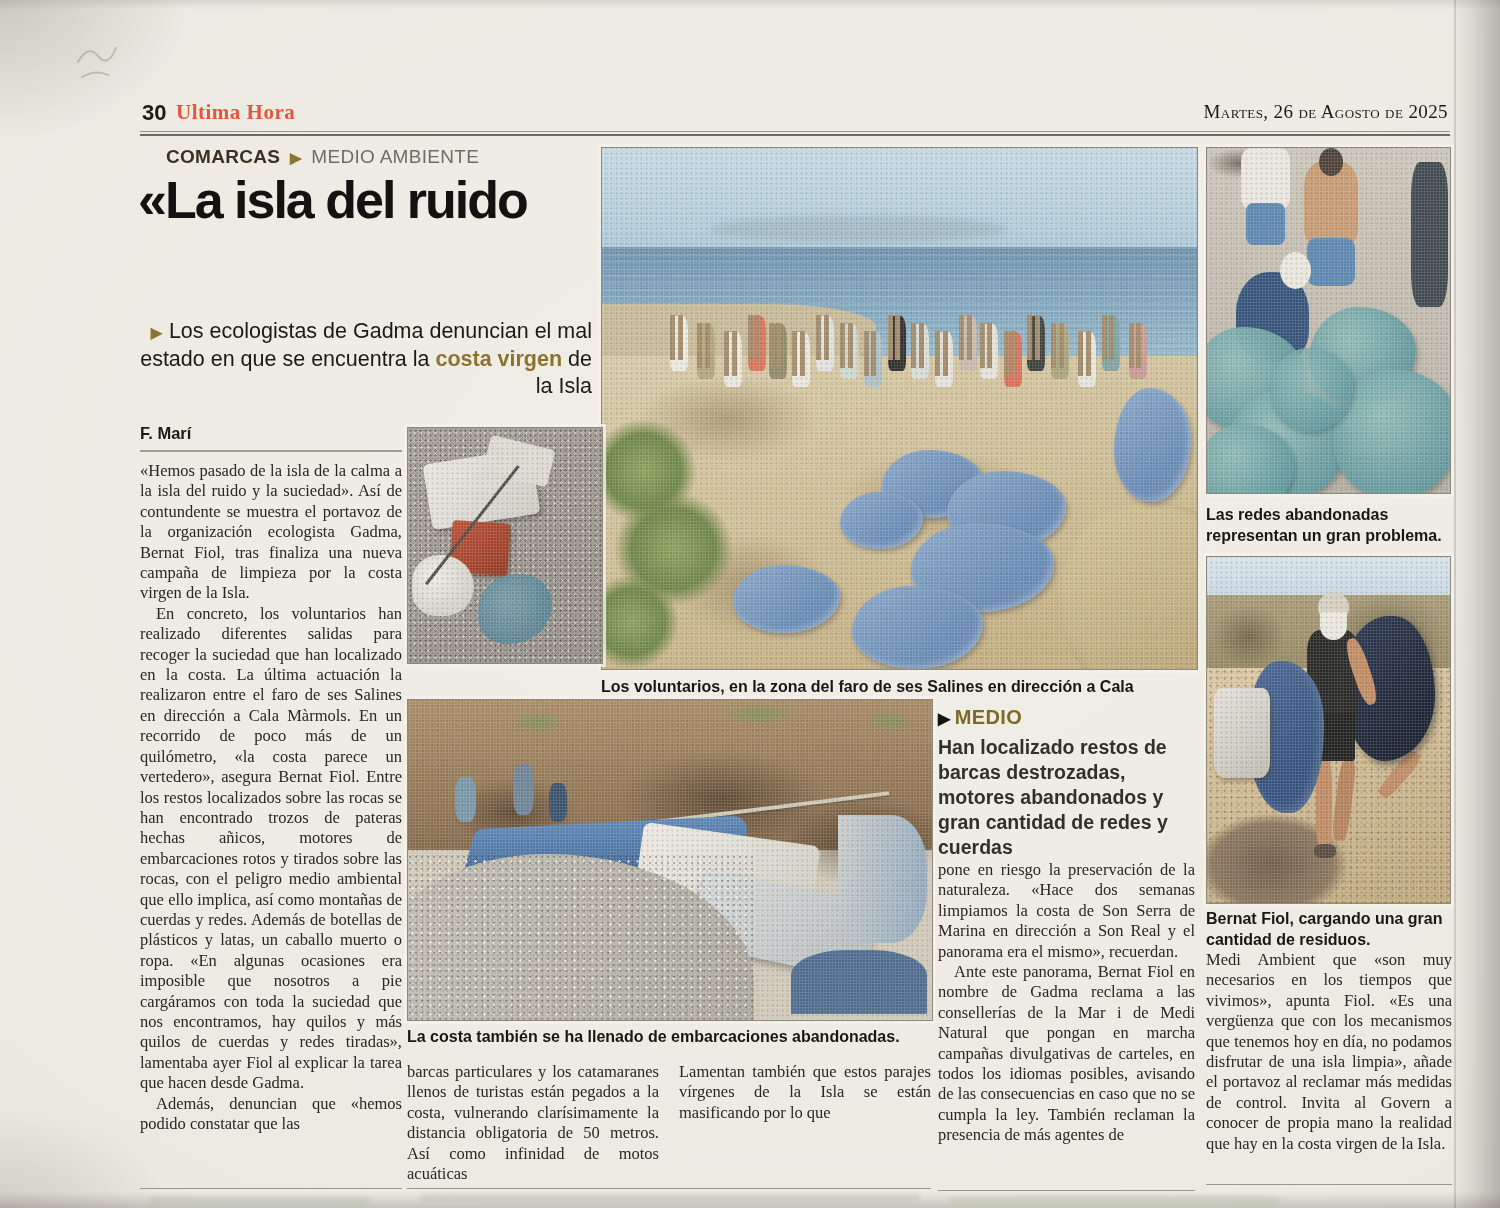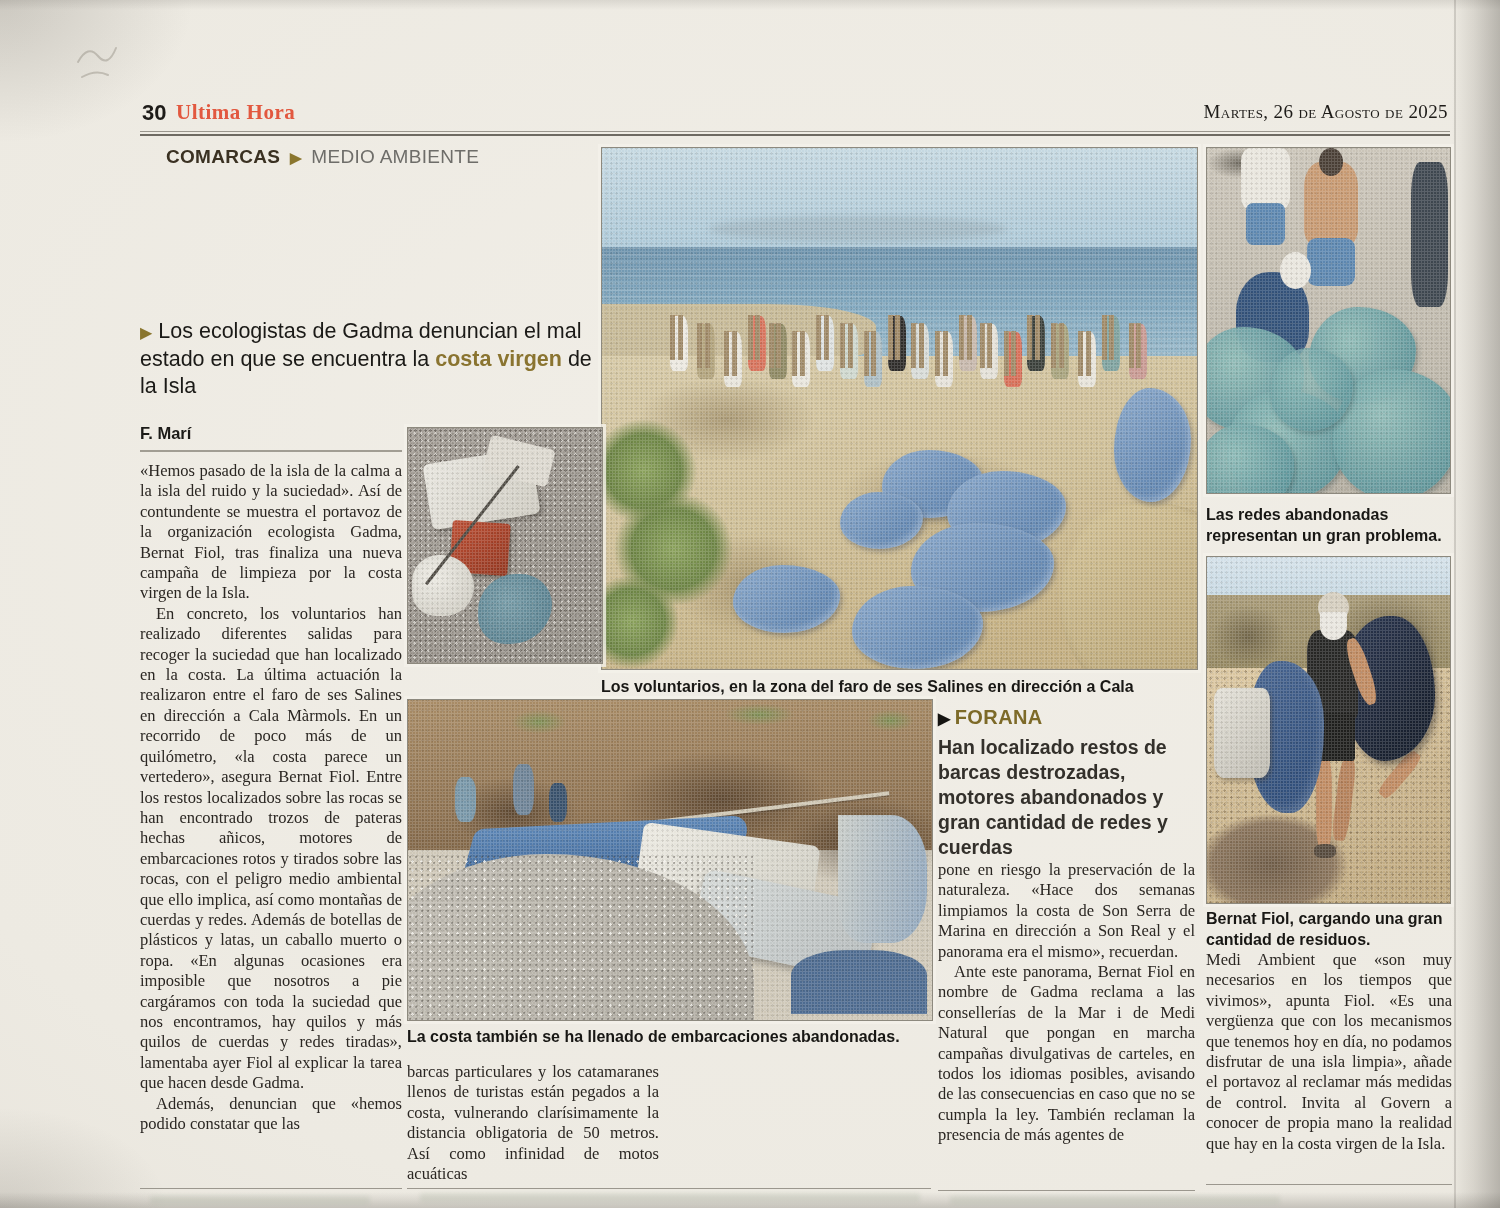--- a/index.html
+++ b/index.html
@@ -26,21 +26,21 @@
   .hdr-date{position:absolute;right:2px;top:1px;font-family:"Liberation Serif",serif;font-variant:small-caps;font-size:19px;color:#1d1b18;letter-spacing:.4px;}
   .rule-a{position:absolute;left:140px;right:50px;top:131px;border-top:1px solid #9a968d;}
   .rule-b{position:absolute;left:140px;right:50px;top:134px;border-top:2px solid #6e6a62;}
   
   .kicker{position:absolute;left:142px;top:146px;font-size:19px;font-weight:bold;letter-spacing:.3px;margin-left:24px;}
   .kicker .sec{color:#3a3122;}
   .kicker .arr{color:#8a762e;font-size:15px;padding:0 4px;}
   .kicker .topic{color:#6e6d69;font-weight:normal;}
   .headline{position:absolute;left:138px;top:170px;width:470px;font-size:52px;line-height:61px;font-weight:bold;letter-spacing:-2px;color:#131210;}
   .headline span{display:block;}
-  .standfirst{position:absolute;left:140px;top:318px;width:452px;font-size:21.5px;line-height:27px;color:#1b1a17;}
+  .standfirst{position:absolute;left:140px;top:318px;width:452px;font-size:21.5px;line-height:27px;color:#1b1a17;text-align:right;}
   .standfirst .arr{color:#8a762e;font-size:16px;padding-right:6px;}
   .standfirst b{color:#8a7430;}
   .byline{position:absolute;left:140px;top:424px;font-size:16.5px;font-weight:bold;color:#1b1a17;}
   .byline-rule{position:absolute;left:140px;top:450px;width:262px;border-top:2px solid #a19d93;}
   
   .col{position:absolute;font-family:"Liberation Serif",serif;font-size:16.5px;line-height:20.4px;text-align:justify;color:#2a2622;overflow:hidden;}
   .col p{margin:0;}
   .col p + p{text-indent:16px;}
   .col1{left:140px;top:461px;width:262px;height:700px;}
   .col2{left:407px;top:1062px;width:252px;height:128px;}
@@ -163,53 +163,55 @@
   </div>
   <div class="rule-a"></div>
   <div class="rule-b"></div>
 
   <div class="kicker">
     <span class="sec">COMARCAS</span>
     <span class="arr">▶</span>
     <span class="topic">MEDIO AMBIENTE</span>
   </div>
   <h1 class="headline" style="margin:0;">
+    <span>«La isla del ruido</span>
   </h1>
   <div class="standfirst">
     <span class="arr">▶</span><span>Los ecologistas de Gadma denuncian el mal estado en que se encuentra la </span><b>costa virgen</b><span> de la Isla</span>
   </div>
   <div class="byline">F. Marí</div>
   <div class="byline-rule"></div>
 
   <div class="col col1">
       <p>«Hemos pasado de la isla de la calma a la isla del ruido y la suciedad». Así de contundente se muestra el portavoz de la organización ecologista Gadma, Bernat Fiol, tras finaliza una nueva campaña de limpieza por la costa virgen de la Isla.</p>
       <p>En concreto, los voluntarios han realizado diferentes salidas para recoger la suciedad que han localizado en la costa. La última actuación la realizaron entre el faro de ses Salines en dirección a Cala Màrmols. En un recorrido de poco más de un quilómetro, «la costa parece un vertedero», asegura Bernat Fiol. Entre los restos localizados sobre las rocas se han encontrado trozos de pateras hechas añicos, motores de embarcaciones rotos y tirados sobre las rocas, con el peligro medio ambiental que ello implica, así como montañas de cuerdas y redes. Además de botellas de plásticos y latas, un caballo muerto o ropa. «En algunas ocasiones era imposible que nosotros a pie cargáramos con toda la suciedad que nos encontramos, hay quilos y más quilos de cuerdas y redes tiradas», lamentaba ayer Fiol al explicar la tarea que hacen desde Gadma.</p>
       <p>Además, denuncian que «hemos podido constatar que las</p>
     </div>
   <div class="col col2">
       <p>barcas particulares y los catamaranes llenos de turistas están pegados a la costa, vulnerando clarísimamente la distancia obligatoria de 50 metros. Así como infinidad de motos acuáticas</p>
     </div>
   <div class="col col3">
+      <p>Lamentan también que estos parajes vírgenes de la Isla se están masificando por lo que</p>
     </div>
   <div class="col col4">
       <p>pone en riesgo la preservación de la naturaleza. «Hace dos semanas limpiamos la costa de Son Serra de Marina en dirección a Son Real y el panorama era el mismo», recuerdan.</p>
       <p>Ante este panorama, Bernat Fiol en nombre de Gadma reclama a las consellerías de la Mar i de Medi Natural que pongan en marcha campañas divulgativas de carteles, en todos los idiomas posibles, avisando de las consecuencias en caso que no se cumpla la ley. También reclaman la presencia de más agentes de</p>
     </div>
   <div class="col col5">
       <p>Medi Ambient que «son muy necesarios en los tiempos que vivimos», apunta Fiol. «Es una vergüenza que con los mecanismos que tenemos hoy en día, no podamos disfrutar de una isla limpia», añade el portavoz al reclamar más medidas de control. Invita al Govern a conocer de propia mano la realidad que hay en la costa virgen de la Isla.</p>
     </div>
 
   <div class="col-endrule" style="left:140px;top:1188px;width:262px;"></div>
   <div class="col-endrule" style="left:407px;top:1188px;width:524px;"></div>
   <div class="col-endrule" style="left:938px;top:1190px;width:257px;"></div>
   <div class="col-endrule" style="left:1206px;top:1184px;width:246px;"></div>
 
   <div class="restos">
     <div class="restos-title">
-      <span class="arr">▶</span><span>FORANA</span>
+      <span class="arr">▶</span><span>MEDIO</span>
     </div>
     <div class="restos-body">Han localizado restos de barcas destrozadas, motores abandonados y gran cantidad de redes y cuerdas</div>
   </div>
 
   <div class="ph ph-main">
     <div class="m-sky"></div>
     <div class="m-haze"></div>
     <div class="m-sea"></div>
     <div class="m-spit"></div>
     <div class="m-shore"></div>

